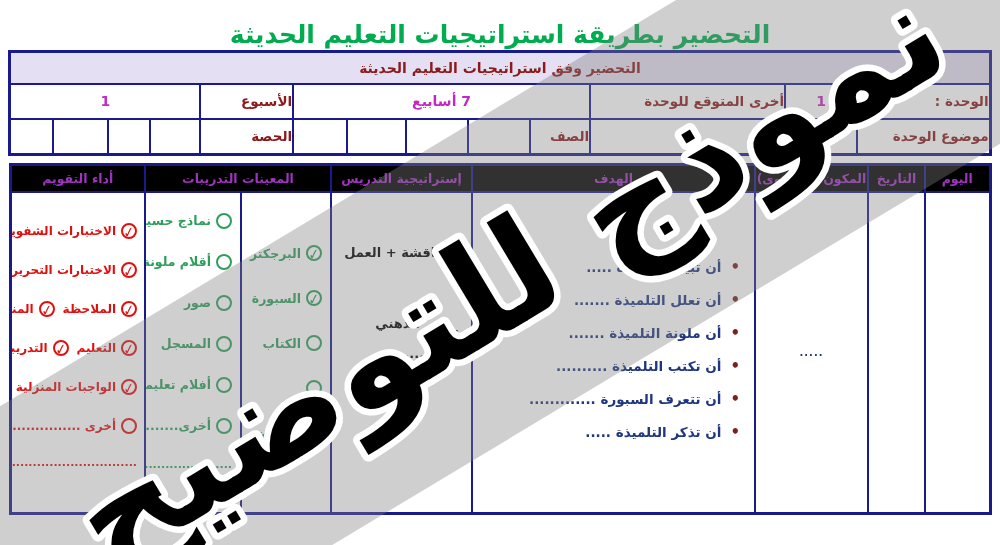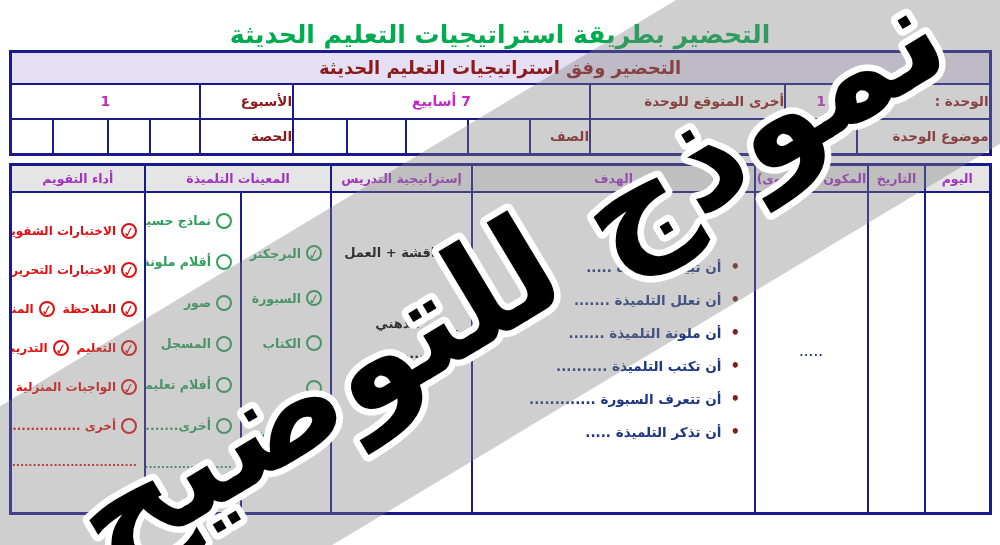--- a/index.html
+++ b/index.html
@@ -10,29 +10,29 @@
   }
   .page-title{
     height:50px;box-sizing:border-box;padding-top:20px;
     text-align:center;color:#00AC4F;font-size:25px;font-weight:bold;
   }
   table{border-collapse:collapse;table-layout:fixed;width:980px;margin:0 auto;direction:rtl}
   td{border:2px solid #1A1A8C;padding:0;box-sizing:border-box;overflow:hidden}
   .info-table,.main-table{border:3px solid #1A1A8C}
 
   
-  .banner-cell{background:#E4DFF2;color:#8B1A1A;font-weight:bold;text-align:center;font-size:18px;height:32px}
+  .banner-cell{background:#E4DFF2;color:#8B1A1A;font-weight:bold;text-align:center;font-size:14px;height:32px}
   .info-table tr.r2 td{height:35px}
   .info-table tr.r3 td{height:36px}
   .lbl{color:#8B1A1A;font-weight:bold;font-size:13.5px}
   .val{color:#C428C4;font-weight:bold;text-align:center;font-size:14px}
 
   
   .main-table{margin-top:7px}
-  .main-table tr.hdr td{background:#e5e5e5;color:#A033C0;font-weight:bold;font-size:12.5px;text-align:center;height:27px}
+  .main-table tr.hdr td{background:#000000;color:#A033C0;font-weight:bold;font-size:12.5px;text-align:center;height:27px}
   .main-table tr.body td{height:322px;vertical-align:top}
 
   .component-cell{vertical-align:middle !important;text-align:center;color:#1F3680;font-size:10px;font-weight:bold;letter-spacing:1px}
 
   .objectives-cell{padding:66px 14px 0 4px;color:#1F3680;font-size:13.5px;font-weight:bold}
   .obj-item{display:flex;gap:9px;margin-bottom:17px;align-items:baseline}
   .obj-bullet{color:#7B1F1F;font-size:15px;line-height:1;flex:none}
 
   .strategy-cell{padding:52px 12px 0 4px;color:#000;font-size:13px;font-weight:bold;text-align:right}
   .strategy-l1{margin-bottom:56px}
@@ -115,21 +115,21 @@
       <col style="width:96px">
       <col style="width:135px">
   </colgroup>
   <tbody>
       <tr class="hdr">
     <td>اليوم</td>
     <td>التاريخ</td>
     <td>المكون (المحتوى)</td>
     <td>الهدف</td>
     <td>إستراتيجية التدريس</td>
-    <td colspan="2">المعينات التلميذة</td>
+    <td colspan="2">المعينات التدريبات</td>
     <td>أداء التقويم</td>
   </tr>
   <tr class="body">
     <td></td>
     <td></td>
     <td class="component-cell">.....</td>
 
     <td class="objectives-cell">
       <div class="obj-item">
             <span class="obj-bullet">•</span>

